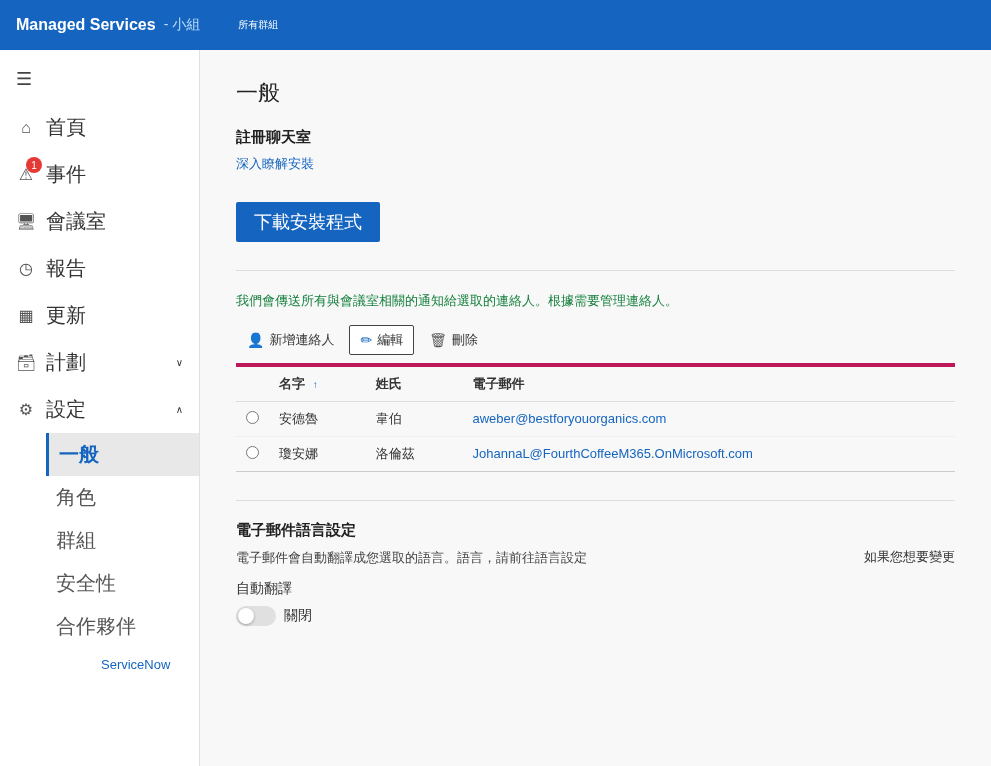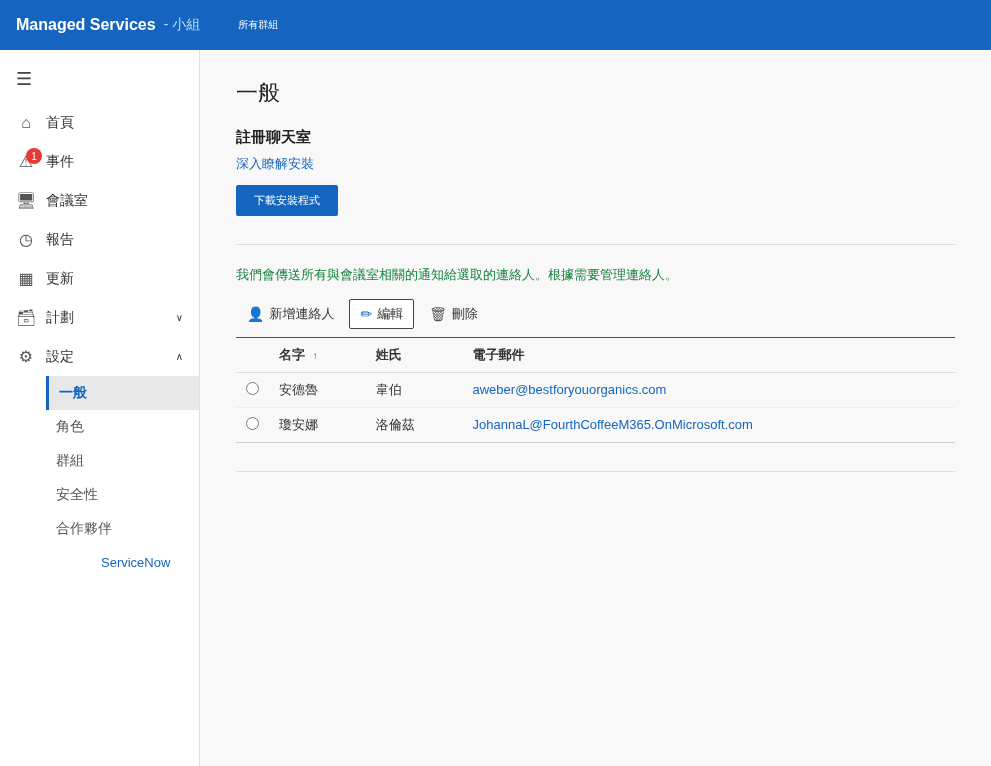--- a/index.html
+++ b/index.html
@@ -40,21 +40,21 @@
       display: flex;
       align-items: center;
       gap: 10px;
       padding: 10px 16px;
       cursor: pointer;
       color: #333;
       position: relative;
     }
     .sidebar-item.active { background: #e8e8e8; border-left: 3px solid #1565c0; }
     .sidebar-item .icon { font-size: 16px; color: #555; width: 20px; text-align: center; }
-    .sidebar-item .label { font-size: 14px; }
+    .sidebar-item .label { font-size: 20px; }
     .badge {
       background: #e53935;
       color: white;
       border-radius: 50%;
       font-size: 10px;
       width: 16px;
       height: 16px;
       display: flex;
       align-items: center;
       justify-content: center;
@@ -81,27 +81,27 @@
       color: #222;
     }
     .section { margin-bottom: 28px; }
     .section-title {
       font-size: 15px;
       font-weight: 600;
       color: #222;
       margin-bottom: 8px;
     }
     .section-desc { font-size: 13px; color: #444; line-height: 1.6; margin-bottom: 4px; }
-    .section-link { font-size: 13px; color: #1565c0; cursor: pointer; text-decoration: none; margin-bottom: 2px; display: block; }
+    .section-link { font-size: 13px; color: #1565c0; cursor: pointer; text-decoration: none; margin-bottom: 19px; display: block; }
     .btn-primary {
       background: #1565c0;
       color: white;
       border: none;
       padding: 8px 18px;
-      font-size: 11px;
+      font-size: 18px;
       cursor: pointer;
       border-radius: 2px;
       margin-top: 10px;
     }
     .divider { border: none; border-top: 1px solid #ddd; margin: 20px 0; }
 
     
     .contacts-desc { font-size: 13px; color: #15803d; margin-bottom: 14px; line-height: 1.5; }
     .toolbar {
       display: flex;
@@ -117,21 +117,21 @@
       border: 1px solid transparent;
       background: transparent;
       cursor: pointer;
       font-size: 13px;
       color: #333;
       border-radius: 2px;
     }
     .toolbar-btn.selected { border: 1.5px solid #444; background: #fff; }
     .toolbar-btn .icon { font-size: 14px; color: #555; }
     .toolbar-btn.edit-btn .icon { color: #1565c0; }
-    .table-wrapper { border-top: 1px solid #be185d; border-bottom: 1px solid #ccc; }
+    .table-wrapper { border-top: 4px solid #be185d; border-bottom: 1px solid #ccc; }
     table { width: 100%; border-collapse: collapse; }
     thead tr th {
       padding: 8px 10px;
       text-align: left;
       font-size: 13px;
       font-weight: 600;
       color: #333;
       border-bottom: 1px solid #ddd;
     }
     tbody tr td {
@@ -311,15 +311,35 @@
               <td>洛倫茲</td>
               <td class="email"><a href="#">JohannaL@FourthCoffeeM365.OnMicrosoft.com</a></td>
             </tr>
           </tbody>
         </table>
       </div>
     </div>
 
     <hr class="divider">
 
+    <div class="section">
+      <div class="section-title">電子郵件語言設定</div>
+      <div class="email-lang-row">
+        <div class="email-lang-left">
+          <div class="section-desc">
+            <span>電子郵件會自動翻譯成您選取的語言</span><span>。語言，請前往語言設定</span>
+          </div>
+        </div>
+        <div class="email-lang-right">如果您想要變更</div>
+      </div>
+      <div class="toggle-row">
+        <div class="toggle-label">自動翻譯</div>
+      </div>
+      <div class="toggle-row">
+        <div class="toggle">
+          <div class="toggle-knob"></div>
+        </div>
+        <span class="toggle-off-label">關閉</span>
+      </div>
+    </div>
 
   </div>
 </div>
 
 </body></html>

